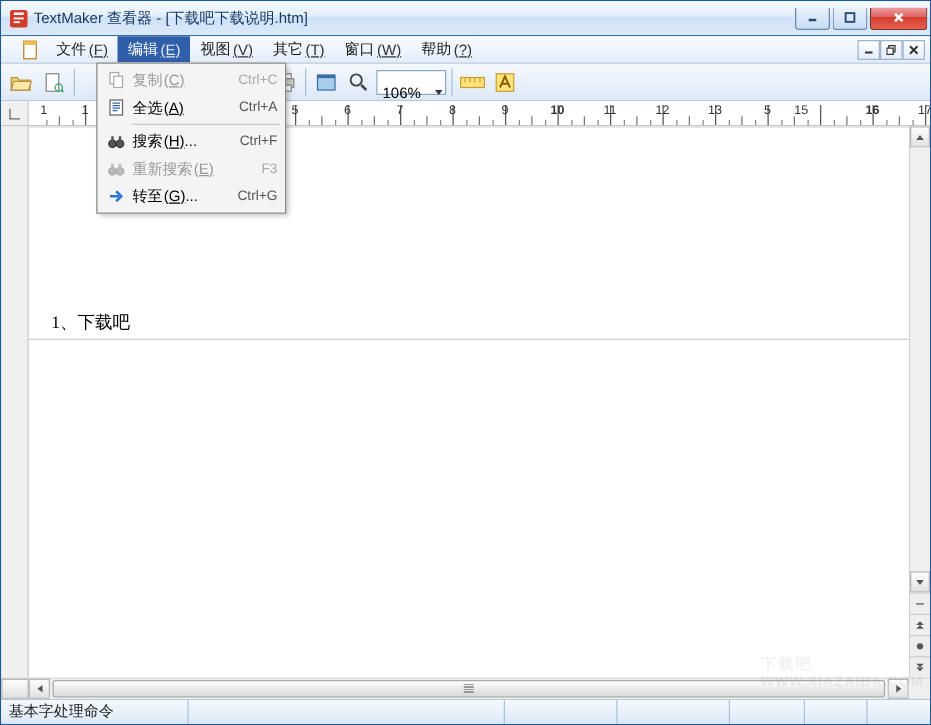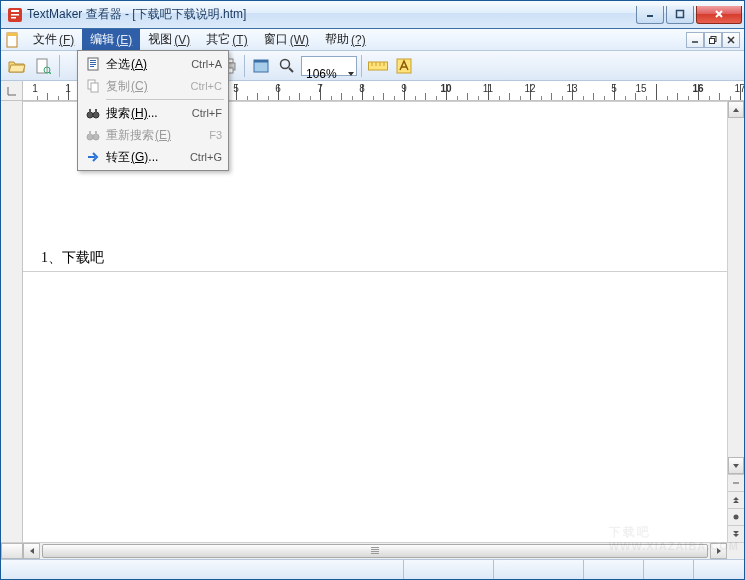--- a/index.html
+++ b/index.html
@@ -8,21 +8,21 @@
 .window { width:745px; height:580px; border:1px solid #1a5a99; display:flex; flex-direction:column; background:#fff; }
 
 .titlebar { height:28px; background:linear-gradient(to bottom,#f7fbff 0,#e1eefc 45%,#cde1f7 46%,#dceaf9 100%); display:flex; align-items:center; padding:0 2px 0 6px; border-bottom:1px solid #3b6ea5; }
 .titlebar .app-icon { width:16px; height:16px; margin-right:4px; }
 .titlebar .title-text { flex:1; color:#17375e; font-size:12px; }
 .titlebar .win-buttons { display:flex; gap:2px; }
 .titlebar .win-btn { width:28px; height:18px; border:1px solid #6b8aab; border-top:none; border-radius:0 0 3px 3px; background:linear-gradient(to bottom,#e9f2fb,#c7ddf4); display:flex; align-items:center; justify-content:center; }
 .titlebar .win-btn.close { width:46px; background:linear-gradient(to bottom,#f0a0a0,#e06060 45%,#d43b2a 46%,#e86050); border-color:#8a2a1a; }
 .titlebar .win-btn.close svg { stroke:#fff; }
 
-.menubar { height:22px; background:linear-gradient(to bottom,#f7fbff,#e3eefb); display:flex; align-items:stretch; border-bottom:1px solid #b6c8dc; padding-left:4px; position:relative; }
+.menubar { height:22px; background:linear-gradient(to bottom,#f7fbff,#e3eefb); display:flex; align-items:stretch; border-bottom:1px solid #b6c8dc; padding-left:16px; position:relative; }
 .menubar .doc-icon { width:16px; height:16px; align-self:center; margin-right:4px; }
 .menu-item { display:flex; align-items:center; padding:0 8px; color:#1a1a1a; cursor:default; }
 .menu-item .hotkey { text-decoration:underline; margin-left:2px; color:#333; }
 .menu-item.active { background:#2f5fa8; color:#fff; }
 .menu-item.active .hotkey { color:#e0e8f5; }
 .menubar .mdi-buttons { margin-left:auto; display:flex; align-items:center; padding-right:4px; gap:0; }
 .mdi-btn { width:18px; height:16px; border:1px solid #9fb4cc; background:linear-gradient(to bottom,#fefefe,#e3edf8); display:flex; align-items:center; justify-content:center; }
 
 .toolbar { height:30px; background:linear-gradient(to bottom,#f5f9fe,#dde9f7); border-bottom:1px solid #b6c8dc; display:flex; align-items:center; padding:0 4px; gap:2px; }
 .tool-btn { width:24px; height:24px; display:flex; align-items:center; justify-content:center; border:1px solid transparent; border-radius:2px; }
@@ -371,58 +371,59 @@
       </div>
     <div class="sbtn">
         <svg width="8" height="8" viewBox="0 0 8 8">
           <path d="M6 4L2 1v6z" fill="#555"></path>
         </svg>
       </div>
     <div class="corner"></div>
   </div>
 
   <div class="statusbar">
+    <div class="status-cell" style="flex:0 0 150px">基本字处理命令</div>
     <div class="status-cell" style="flex:1"></div>
     <div class="status-cell" style="flex:0 0 90px"></div>
     <div class="status-cell" style="flex:0 0 90px"></div>
     <div class="status-cell" style="flex:0 0 60px"></div>
     <div class="status-cell" style="flex:0 0 50px"></div>
     <div class="status-cell" style="flex:0 0 50px;border-right:none"></div>
   </div>
 
   <div class="dropdown">
+    <div class="dd-row disabled">
+      <div class="dd-ico">
+          <svg width="14" height="14" viewBox="0 0 14 14">
+            <rect x="2" y="1" width="7" height="9" fill="#fff" stroke="#aaa"></rect>
+            <rect x="5" y="4" width="7" height="9" fill="#fff" stroke="#aaa"></rect>
+          </svg>
+        </div>
+      <div class="dd-label">
+          <span>复制</span>
+          <span class="hk">(C)</span>
+        </div>
+      <div class="dd-sc">Ctrl+C</div>
+    </div>
     <div class="dd-row">
       <div class="dd-ico">
           <svg width="14" height="14" viewBox="0 0 14 14">
             <rect x="2" y="1" width="10" height="12" fill="#fff" stroke="#666"></rect>
             <rect x="4" y="3" width="6" height="1" fill="#36a"></rect>
             <rect x="4" y="5" width="6" height="1" fill="#36a"></rect>
             <rect x="4" y="7" width="6" height="1" fill="#36a"></rect>
             <rect x="4" y="9" width="4" height="1" fill="#36a"></rect>
           </svg>
         </div>
       <div class="dd-label">
           <span>全选</span>
           <span class="hk">(A)</span>
         </div>
       <div class="dd-sc">Ctrl+A</div>
     </div>
-    <div class="dd-row disabled">
-      <div class="dd-ico">
-          <svg width="14" height="14" viewBox="0 0 14 14">
-            <rect x="2" y="1" width="7" height="9" fill="#fff" stroke="#aaa"></rect>
-            <rect x="5" y="4" width="7" height="9" fill="#fff" stroke="#aaa"></rect>
-          </svg>
-        </div>
-      <div class="dd-label">
-          <span>复制</span>
-          <span class="hk">(C)</span>
-        </div>
-      <div class="dd-sc">Ctrl+C</div>
-    </div>
     <div class="dd-sep"></div>
     <div class="dd-row">
       <div class="dd-ico">
           <svg width="14" height="14" viewBox="0 0 14 14">
             <circle cx="4" cy="9" r="3" fill="#555" stroke="#333"></circle>
             <circle cx="10" cy="9" r="3" fill="#555" stroke="#333"></circle>
             <rect x="3" y="3" width="2" height="4" fill="#555"></rect>
             <rect x="9" y="3" width="2" height="4" fill="#555"></rect>
           </svg>
         </div>

